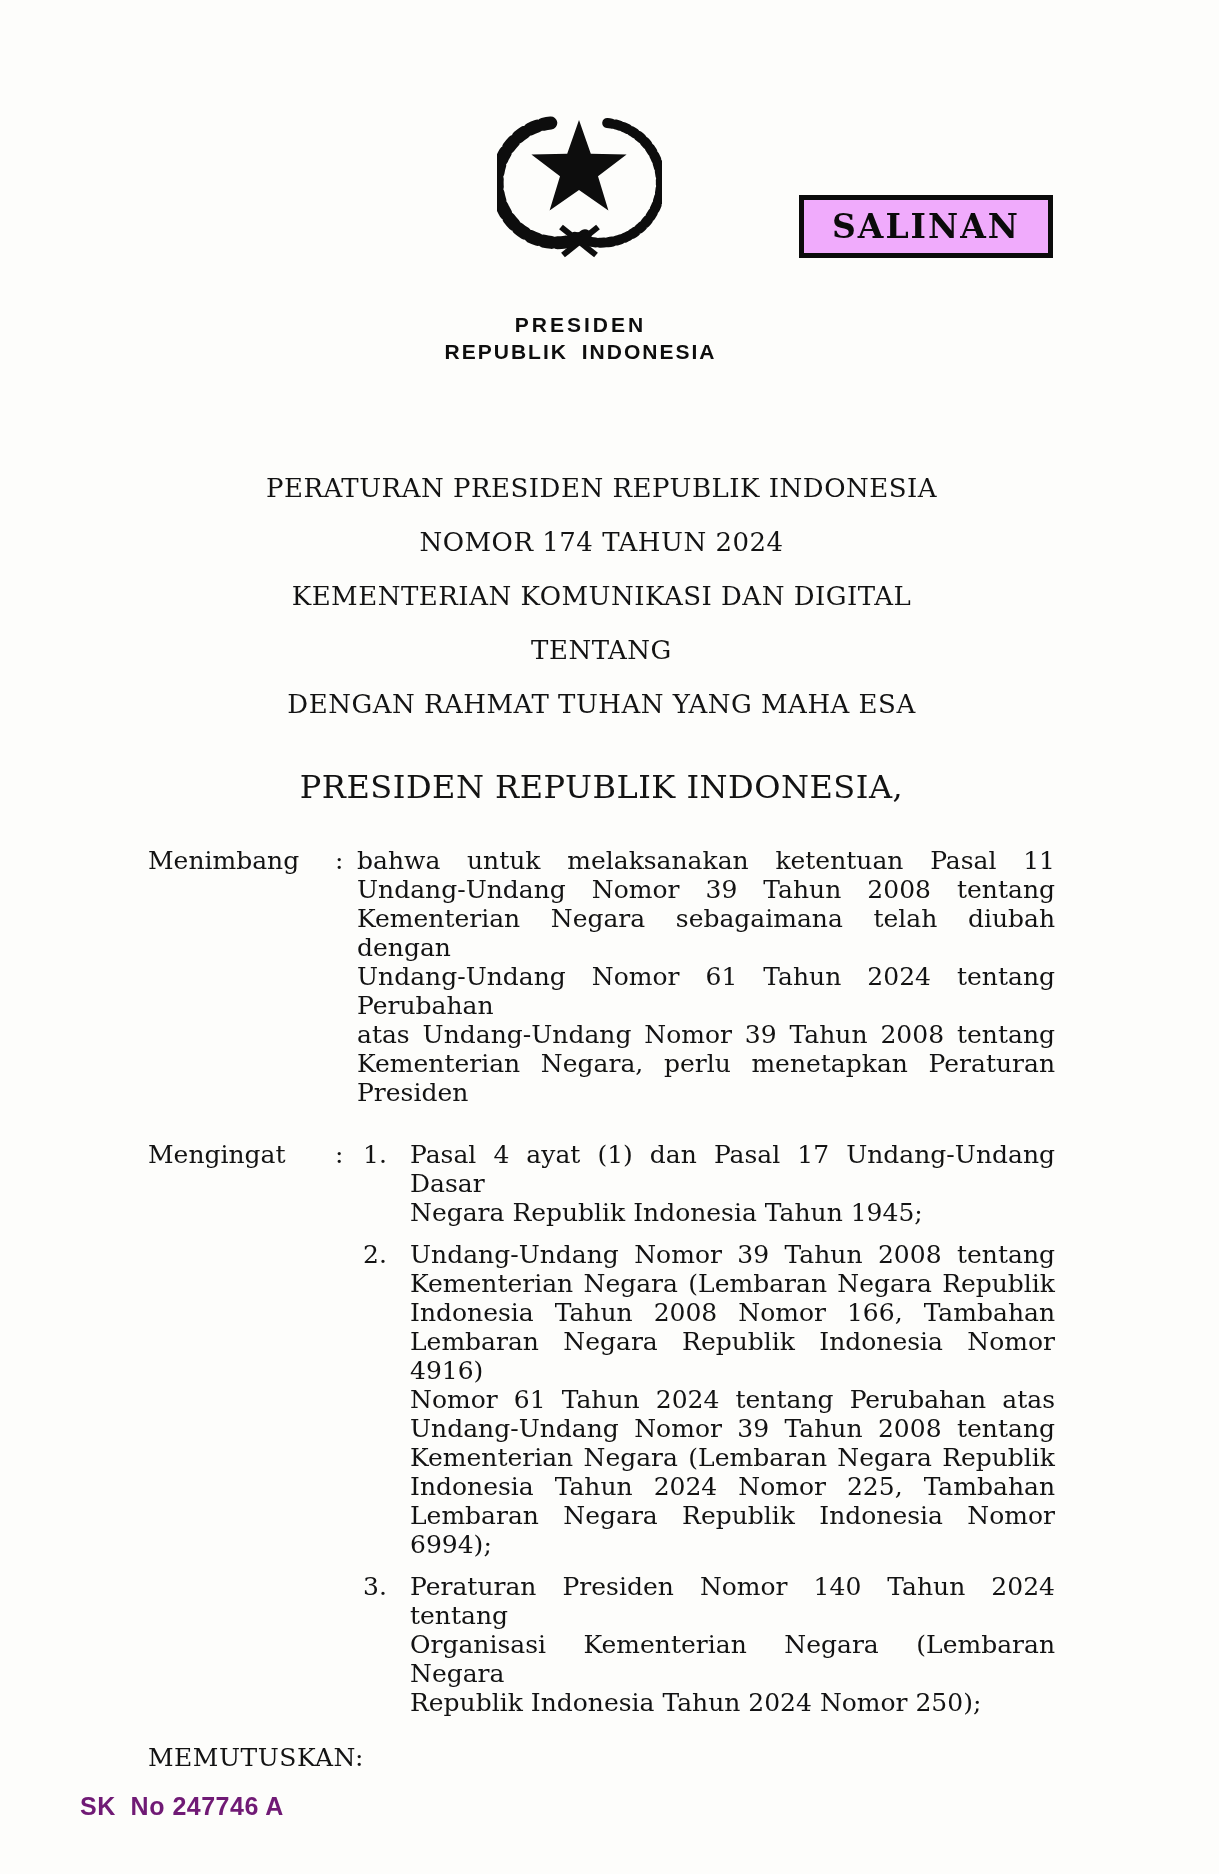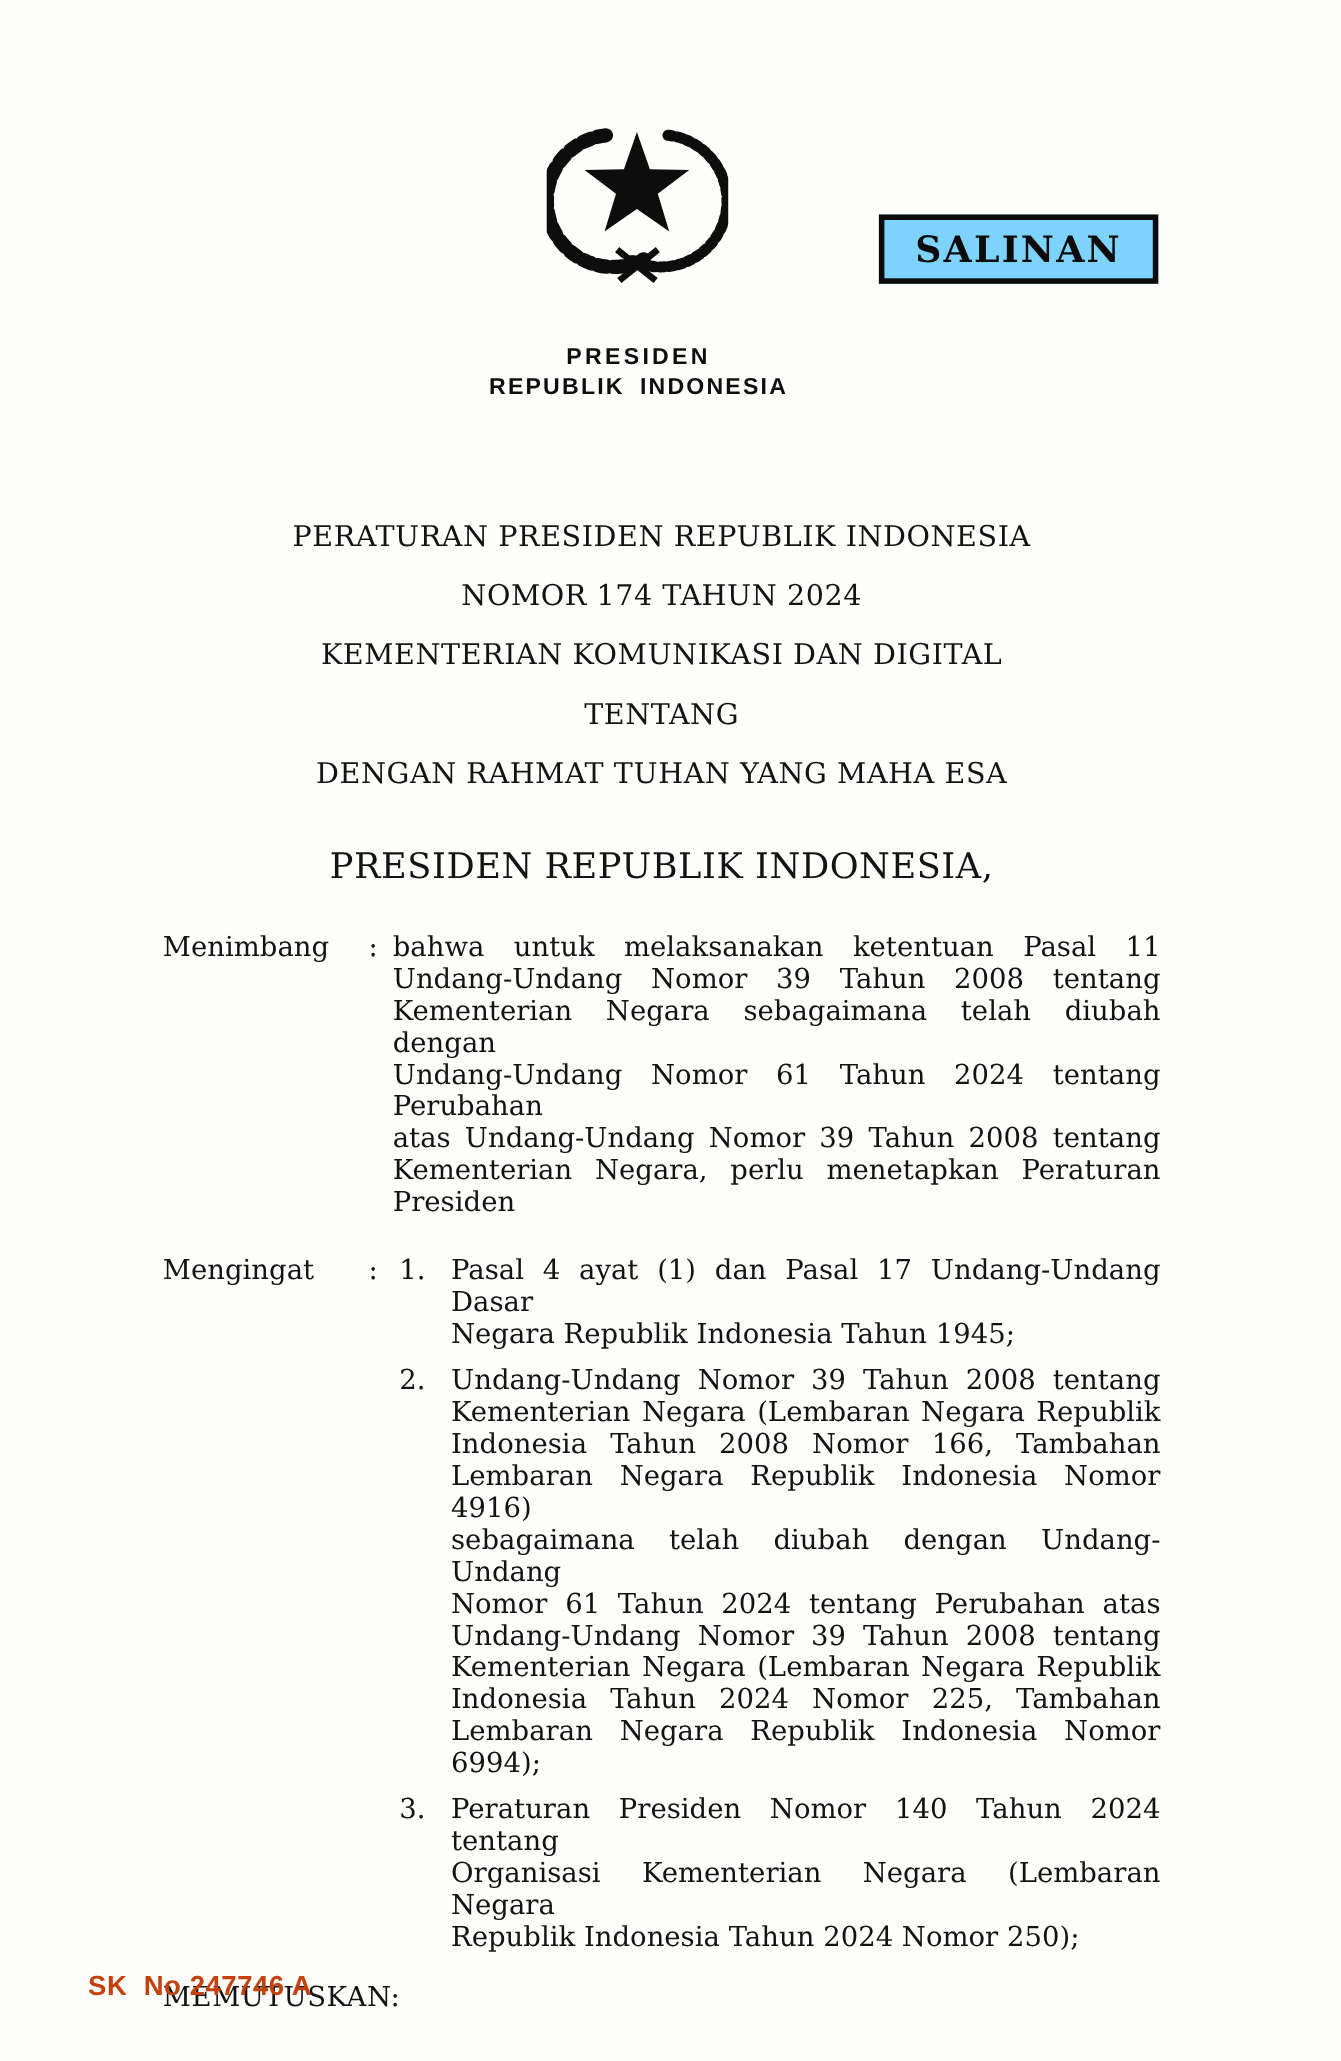--- a/index.html
+++ b/index.html
@@ -21,21 +21,21 @@
     font-family:"Liberation Sans", sans-serif;
     font-weight:bold; color:#0e0e0e;
   }
   .lh1 { font-size:21px; line-height:26px; letter-spacing:3px; }
   .lh2 { font-size:21px; line-height:27px; letter-spacing:2px; word-spacing:6px; }
 
   .stamp {
     position:absolute; left:799px; top:195px; width:254px; height:63px;
     border:5px solid #0b0b0b; box-sizing:border-box;
     display:flex; align-items:center; justify-content:center;
-    background:#7dd3fc;
+    background:#f0abfc;
   }
   .stamp span {
     font-family:"DejaVu Serif", serif; font-weight:bold;
     font-size:33px; letter-spacing:2px; color:#0b0b0b;
   }
 
   
   .content {
     position:absolute; left:148px; top:0; width:907px;
     font-size:25px; line-height:29px;
@@ -60,21 +60,21 @@
   .list-item { display:flex; align-items:flex-start; }
   .list-item + .list-item { margin-top:13px; }
   .list-item .num { width:53px; flex:0 0 53px; padding-left:6px; box-sizing:border-box; }
   .list-item .jlines { width:645px; flex:0 0 645px; }
 
   .memutuskan { margin-top:26px; letter-spacing:0.5px; }
 
   .footer {
     position:absolute; left:80px; top:1792px;
     font-family:"Liberation Sans", sans-serif;
-    font-weight:bold; font-size:25px; color:#c2410c;
+    font-weight:bold; font-size:25px; color:#701a75;
     white-space:pre; letter-spacing:0.5px;
   }
 </style>
 </head>
 <body>
 
 <div class="page">
 
   <div class="seal">
     <svg width="165" height="175" viewBox="0 0 165 175" xmlns="http://www.w3.org/2000/svg">
@@ -135,21 +135,20 @@
               <div class="jline">Negara Republik Indonesia Tahun 1945;</div>
             </div>
         </div>
         <div class="list-item">
           <div class="num">2.</div>
           <div class="jlines">
               <div class="jline">Undang-Undang Nomor 39 Tahun 2008 tentang</div>
               <div class="jline">Kementerian Negara (Lembaran Negara Republik</div>
               <div class="jline">Indonesia Tahun 2008 Nomor 166, Tambahan</div>
               <div class="jline">Lembaran Negara Republik Indonesia Nomor 4916)</div>
-              <div class="jline">sebagaimana telah diubah dengan Undang-Undang</div>
               <div class="jline">Nomor 61 Tahun 2024 tentang Perubahan atas</div>
               <div class="jline">Undang-Undang Nomor 39 Tahun 2008 tentang</div>
               <div class="jline">Kementerian Negara (Lembaran Negara Republik</div>
               <div class="jline">Indonesia Tahun 2024 Nomor 225, Tambahan</div>
               <div class="jline">Lembaran Negara Republik Indonesia Nomor 6994);</div>
             </div>
         </div>
         <div class="list-item">
           <div class="num">3.</div>
           <div class="jlines">

